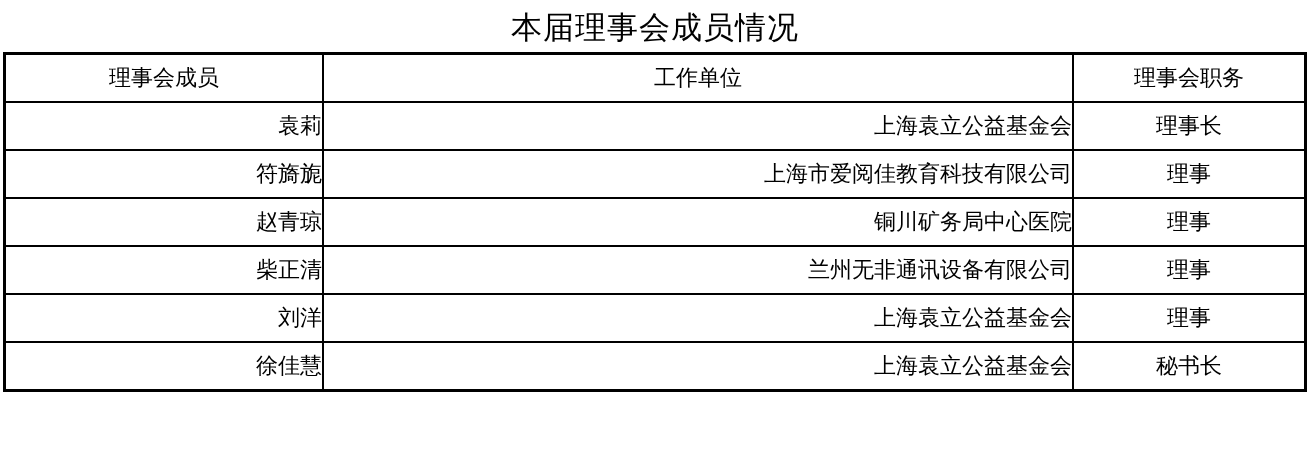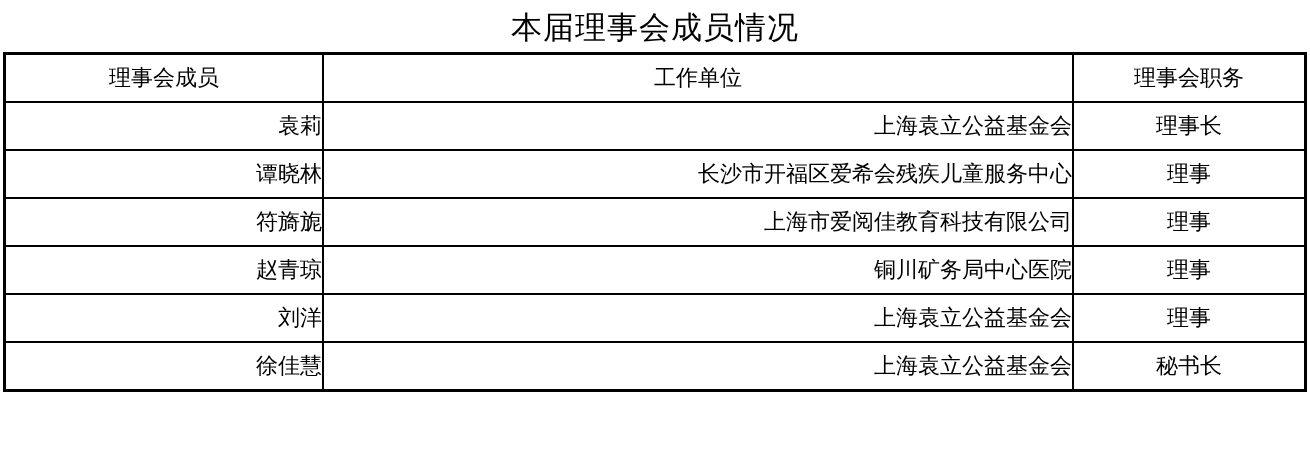--- a/index.html
+++ b/index.html
@@ -70,32 +70,32 @@
           <th class="col2">理事会职务</th>
         </tr>
     </thead>
     <tbody>
         <tr>
           <td class="col0">袁莉</td>
           <td class="col1">上海袁立公益基金会</td>
           <td class="col2">理事长</td>
         </tr>
         <tr>
-          <td class="col0">谭晓林</td>
-          <td class="col1">长沙市开福区爱希会残疾儿童服务中心</td>
-          <td class="col2">理事</td>
-        </tr>
-        <tr>
           <td class="col0">符旖旎</td>
           <td class="col1">上海市爱阅佳教育科技有限公司</td>
           <td class="col2">理事</td>
         </tr>
         <tr>
           <td class="col0">赵青琼</td>
           <td class="col1">铜川矿务局中心医院</td>
+          <td class="col2">理事</td>
+        </tr>
+        <tr>
+          <td class="col0">柴正清</td>
+          <td class="col1">兰州无非通讯设备有限公司</td>
           <td class="col2">理事</td>
         </tr>
         <tr>
           <td class="col0">刘洋</td>
           <td class="col1">上海袁立公益基金会</td>
           <td class="col2">理事</td>
         </tr>
         <tr>
           <td class="col0">徐佳慧</td>
           <td class="col1">上海袁立公益基金会</td>

